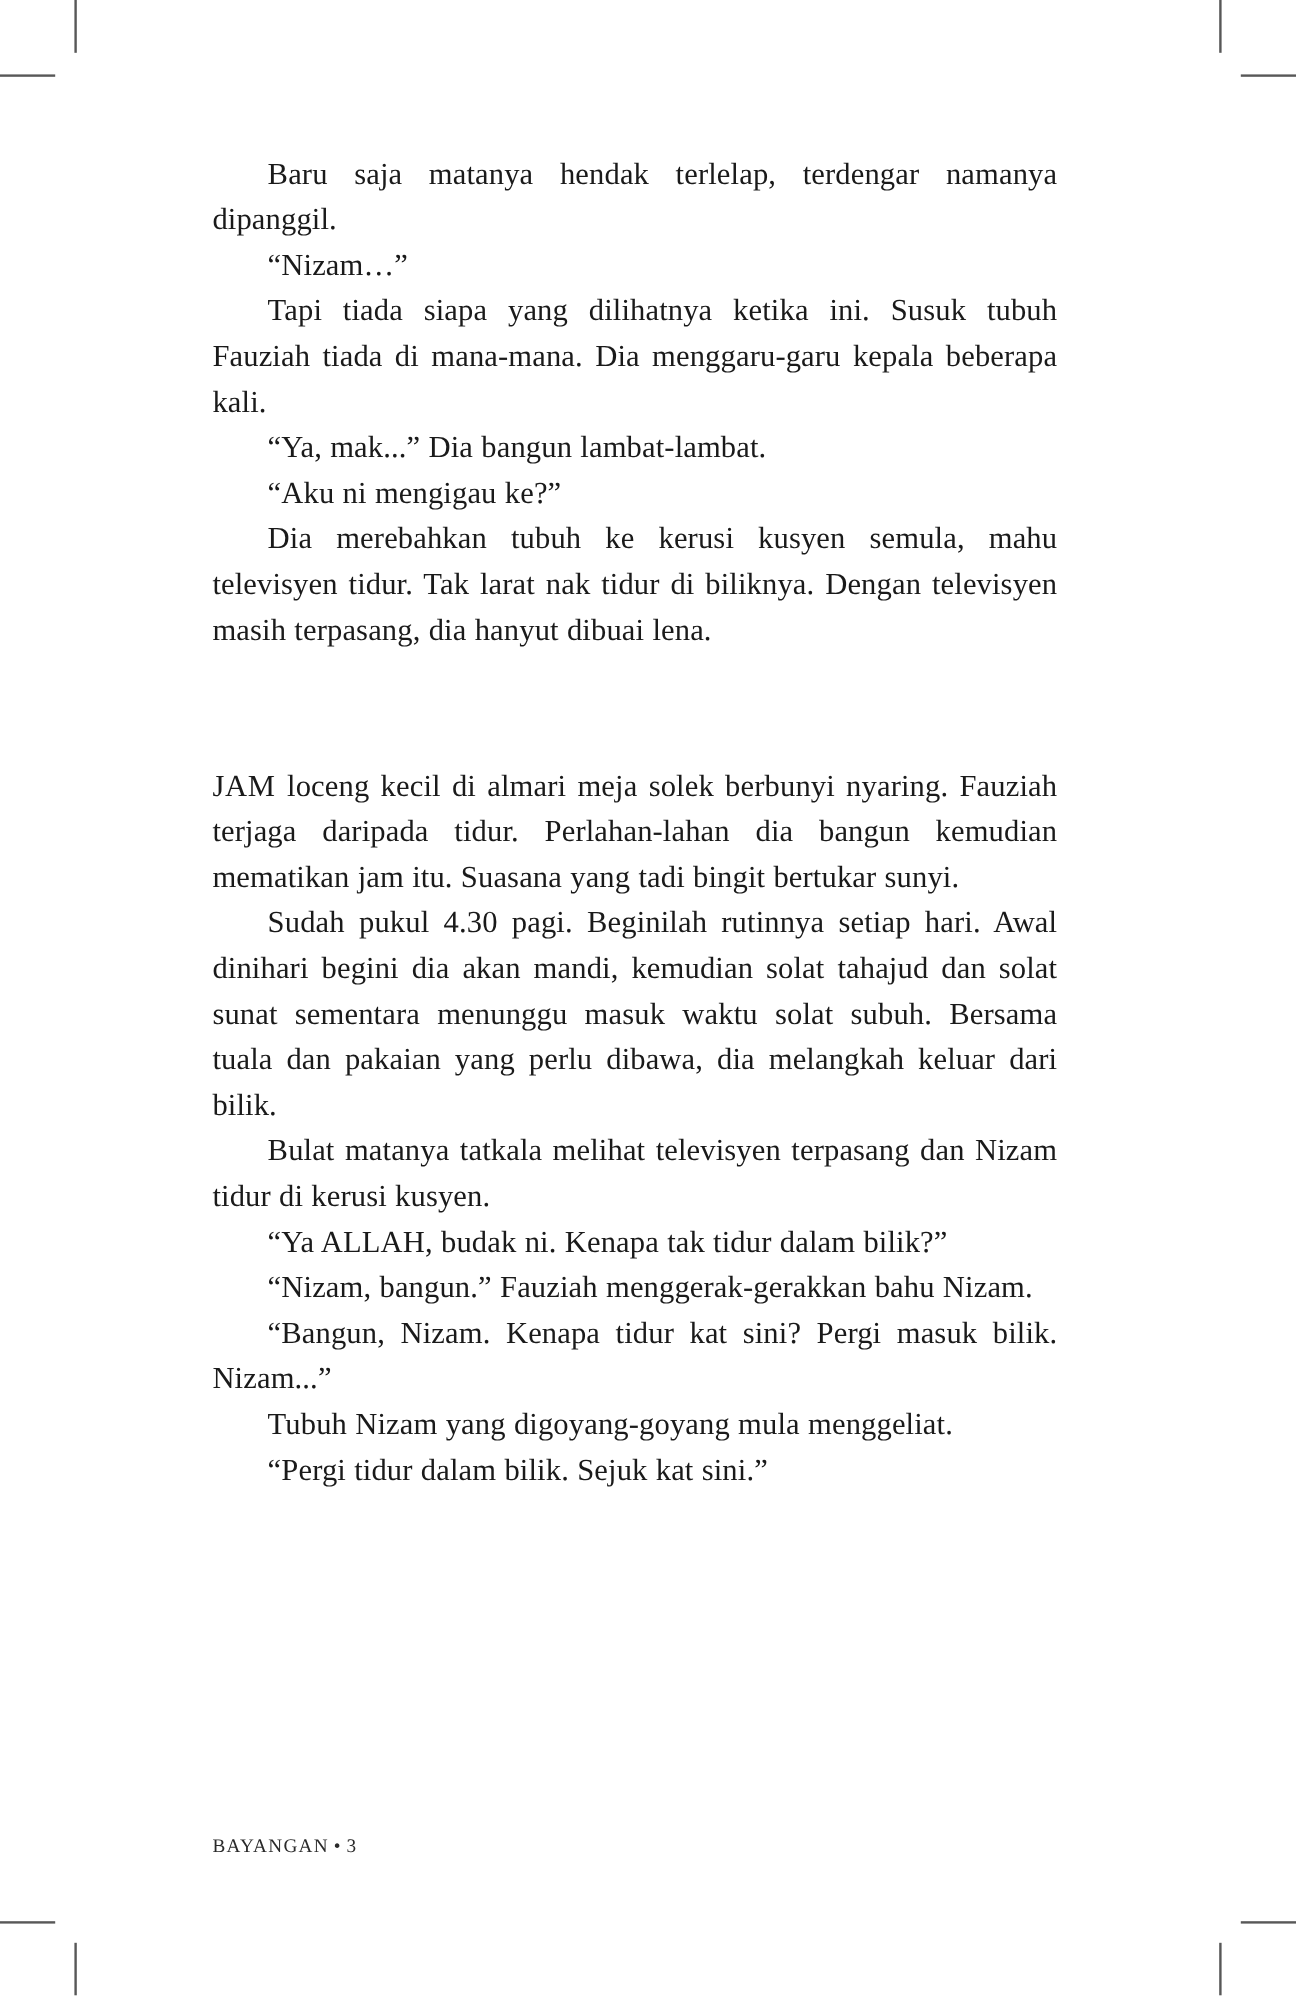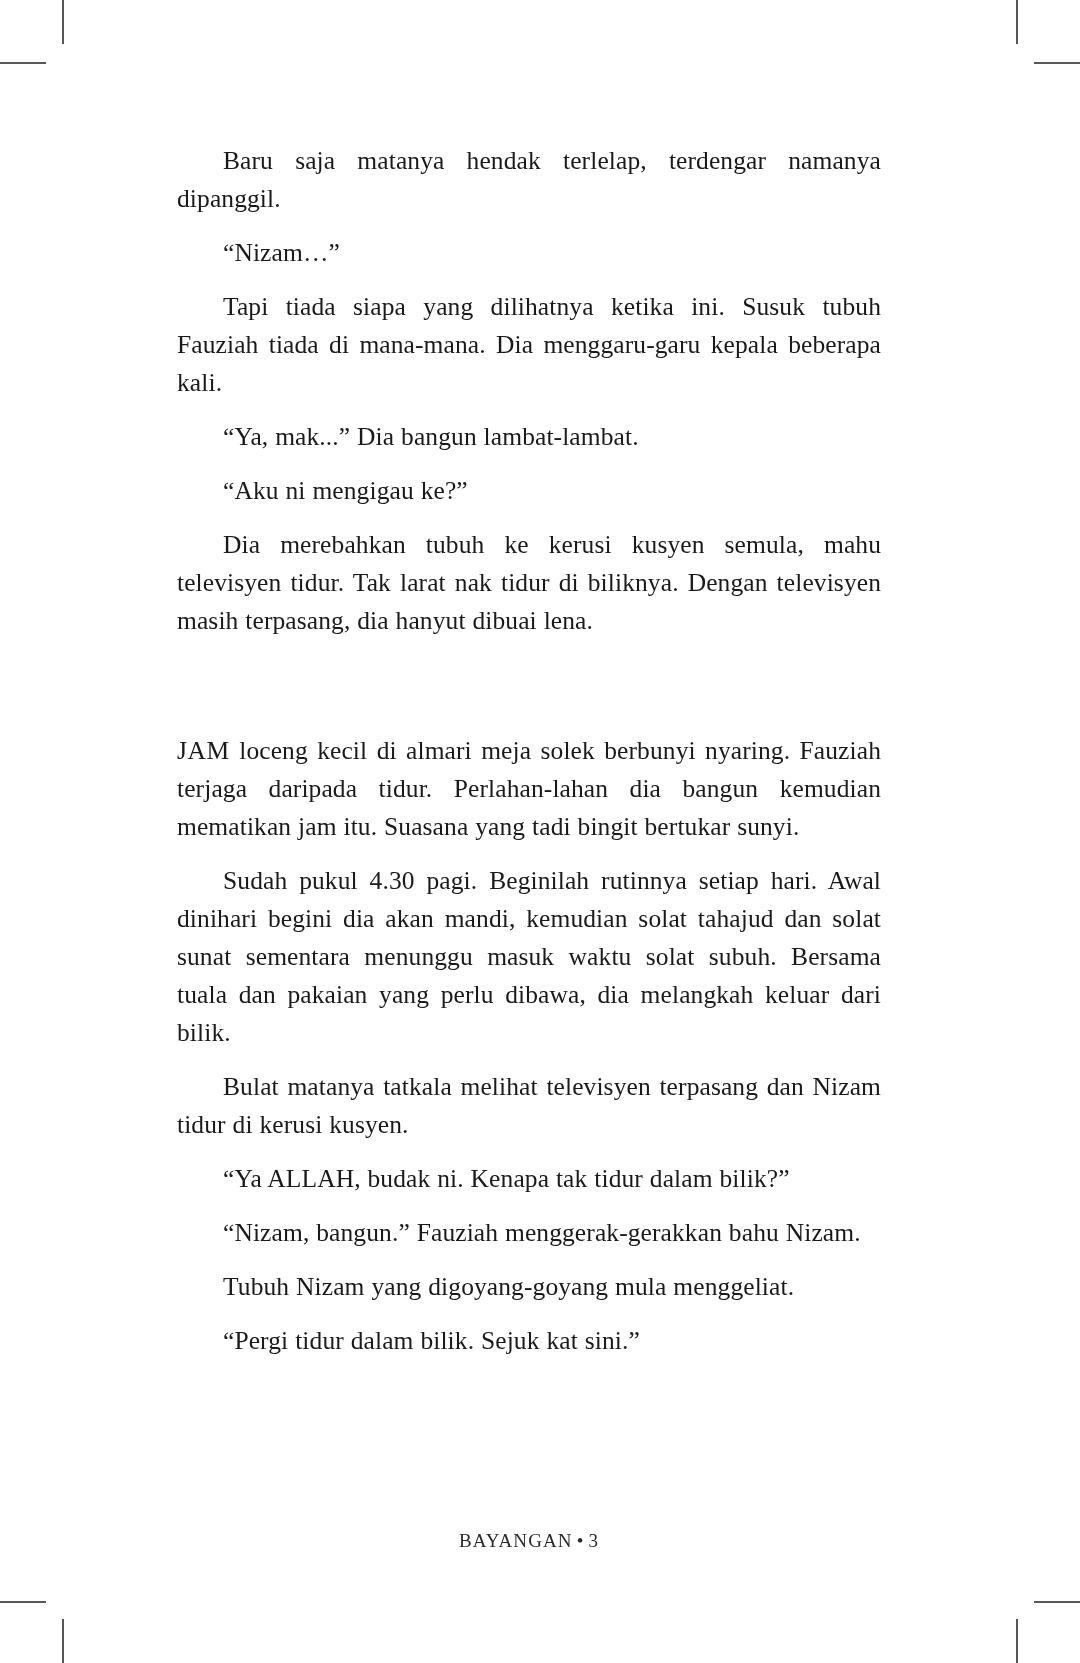--- a/index.html
+++ b/index.html
@@ -48,21 +48,20 @@
     line-height: 38px;
     text-align: justify;
     text-justify: inter-word;
     letter-spacing: 0.1px;
     word-spacing: 0.4px;
     margin: 0;
     hyphens: none;
   }
   .body-text.indent {
     text-indent: 46px;
-    margin-top: 16px;
   }
   .body-text.noindent {
     text-indent: 0;
   }
 
   
   .scene-gap {
     height: 92px;
   }
 
@@ -70,22 +69,22 @@
     font-weight: normal;
     letter-spacing: 0.6px;
   }
 
   
   .running-foot {
     position: absolute;
     left: 177px;
     top: 1530px;
     width: 704px;
-    text-align: center;
-    font-size: 19px;
+    text-align: left;
+    font-size: 16px;
     letter-spacing: 1.1px;
     color: #2a2a2a;
   }
   .running-foot .foot-sep {
     padding: 0 4px;
   }
 </style>
 </head>
 <body style="background: rgb(255, 255, 255); color: rgb(26, 26, 26);">
 
@@ -110,20 +109,21 @@
   </div>
 
   <div class="scene-gap"></div>
 
   <div>
     <p class="body-text noindent"><span class="dropcap-lead">JAM</span><span> loceng kecil di almari meja solek berbunyi nyaring. Fauziah terjaga daripada tidur. Perlahan-lahan dia bangun kemudian mematikan jam itu. Suasana yang tadi bingit bertukar sunyi.</span></p>
     <p class="body-text indent">Sudah pukul 4.30 pagi. Beginilah rutinnya setiap hari. Awal dinihari begini dia akan mandi, kemudian solat tahajud dan solat sunat sementara menunggu masuk waktu solat subuh. Bersama tuala dan pakaian yang perlu dibawa, dia melangkah keluar dari bilik.</p>
     <p class="body-text indent">Bulat matanya tatkala melihat televisyen terpasang dan Nizam tidur di kerusi kusyen.</p>
     <p class="body-text indent">“Ya ALLAH, budak ni. Kenapa tak tidur dalam bilik?”</p>
     <p class="body-text indent">“Nizam, bangun.” Fauziah menggerak-gerakkan bahu Nizam.</p>
+    <p class="body-text indent">“Bangun, Nizam. Kenapa tidur kat sini? Pergi masuk bilik. Nizam...”</p>
     <p class="body-text indent">Tubuh Nizam yang digoyang-goyang mula menggeliat.</p>
     <p class="body-text indent">“Pergi tidur dalam bilik. Sejuk kat sini.”</p>
   </div>
 
 </div>
 
 <div class="running-foot">
   <span>BAYANGAN</span><span class="foot-sep">•</span><span>3</span>
 </div>
 

